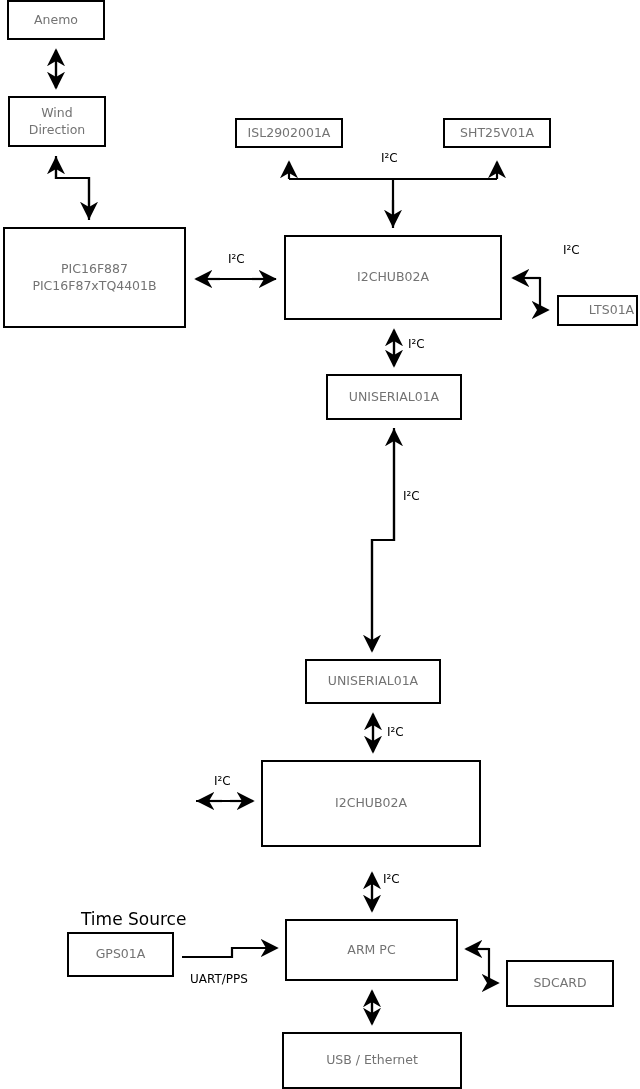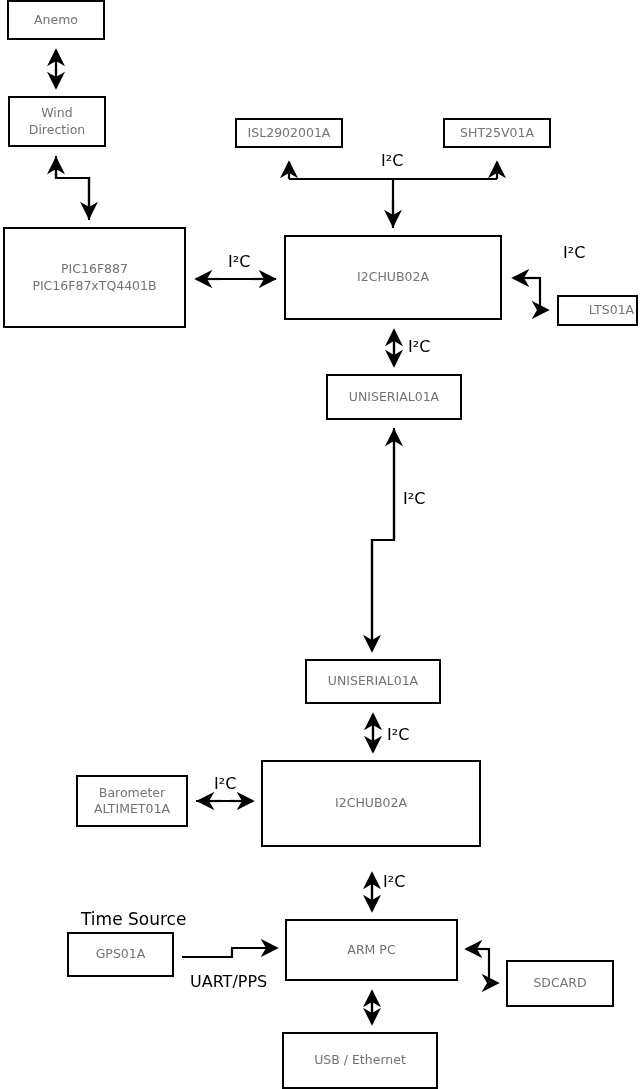--- a/index.html
+++ b/index.html
@@ -36,21 +36,21 @@
     font-family: "DejaVu Sans", sans-serif;
     font-size: 12.5px;
     color: #737373;
     line-height: 1.32;
     white-space: pre-line;
     z-index: 3;
   }
   .edge-label {
     position: absolute;
     font-family: "DejaVu Sans", sans-serif;
-    font-size: 16px;
+    font-size: 12px;
     color: #000000;
     background: transparent;
     white-space: nowrap;
     z-index: 4;
   }
   .free-label {
     position: absolute;
     font-family: "DejaVu Sans", sans-serif;
     font-size: 17px;
     color: #000000;
@@ -152,38 +152,34 @@
   </div>
 
   <div class="node" style="left:305px; top:659px; width:136px; height:45px;">
     <span>UNISERIAL01A</span>
   </div>
 
   <div class="node" style="left:261px; top:760px; width:220px; height:87px;">
     <span>I2CHUB02A</span>
   </div>
 
-  <div class="node" style="left:76px; top:775px; width:112px; height:52px;">
-    <span>Barometer
-ALTIMET01A</span>
-  </div>
 
   <div class="node" style="left:67px; top:932px; width:107px; height:45px;text-align:right;">
     <span>GPS01A</span>
   </div>
 
   <div class="node" style="left:285px; top:919px; width:173px; height:62px;">
     <span>ARM PC</span>
   </div>
 
   <div class="node" style="left:506px; top:960px; width:108px; height:47px;">
     <span>SDCARD</span>
   </div>
 
-  <div class="node" style="left:282px; top:1032px; width:156px; height:57px;">
+  <div class="node" style="left:282px; top:1032px; width:180px; height:57px;">
     <span>USB / Ethernet</span>
   </div>
 
   <div class="edge-label" style="left:381px; top:151px;">I²C</div>
   <div class="edge-label" style="left:228px; top:252px;">I²C</div>
   <div class="edge-label" style="left:563px; top:243px;">I²C</div>
   <div class="edge-label" style="left:408px; top:337px;">I²C</div>
   <div class="edge-label" style="left:403px; top:489px;">I²C</div>
   <div class="edge-label" style="left:387px; top:725px;">I²C</div>
   <div class="edge-label" style="left:214px; top:774px;">I²C</div>

